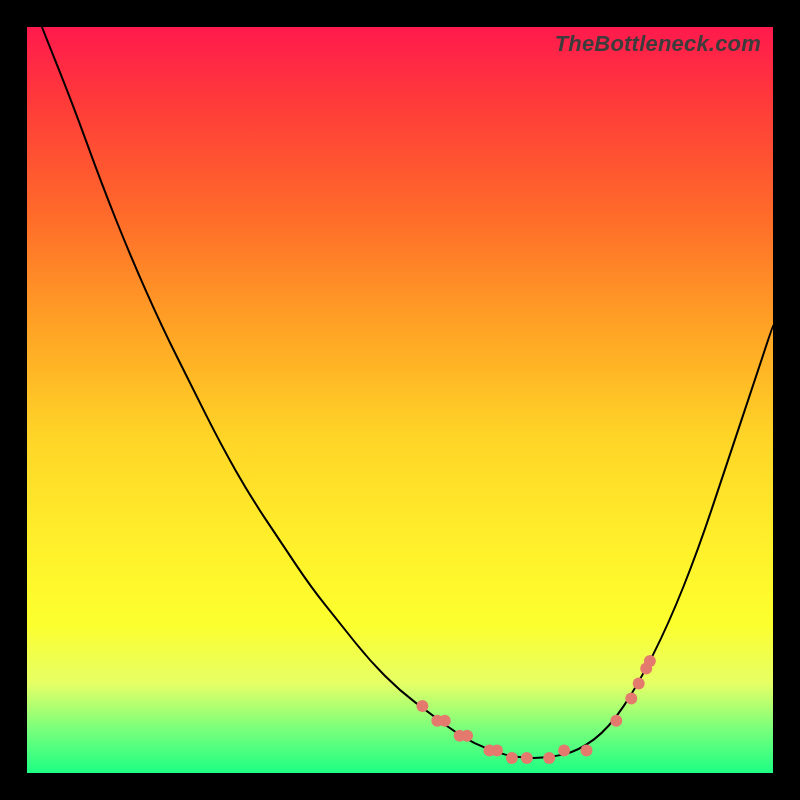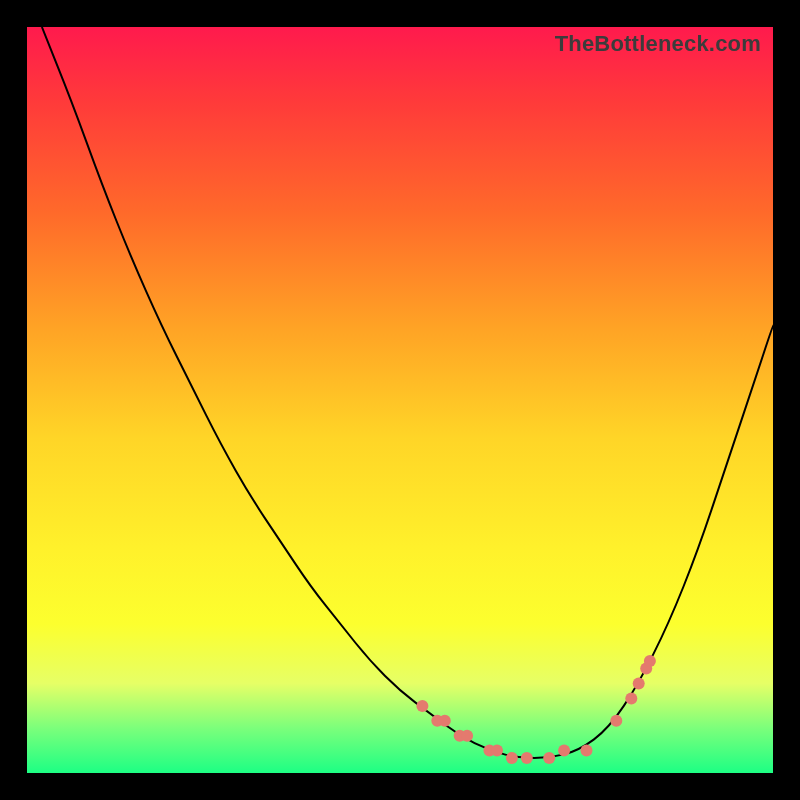--- a/index.html
+++ b/index.html
@@ -31,20 +31,21 @@
   }
   .watermark {
     position: absolute;
     top: 4px;
     right: 12px;
     color: #3c3c3c;
     font-size: 22px;
     font-weight: bold;
     letter-spacing: 0.2px;
     user-select: none;
+    font-style: italic;
   }
   svg.curve {
     position: absolute;
     left: 0;
     top: 0;
     width: 746px;
     height: 746px;
   }
   .curve-path {
     fill: none;

